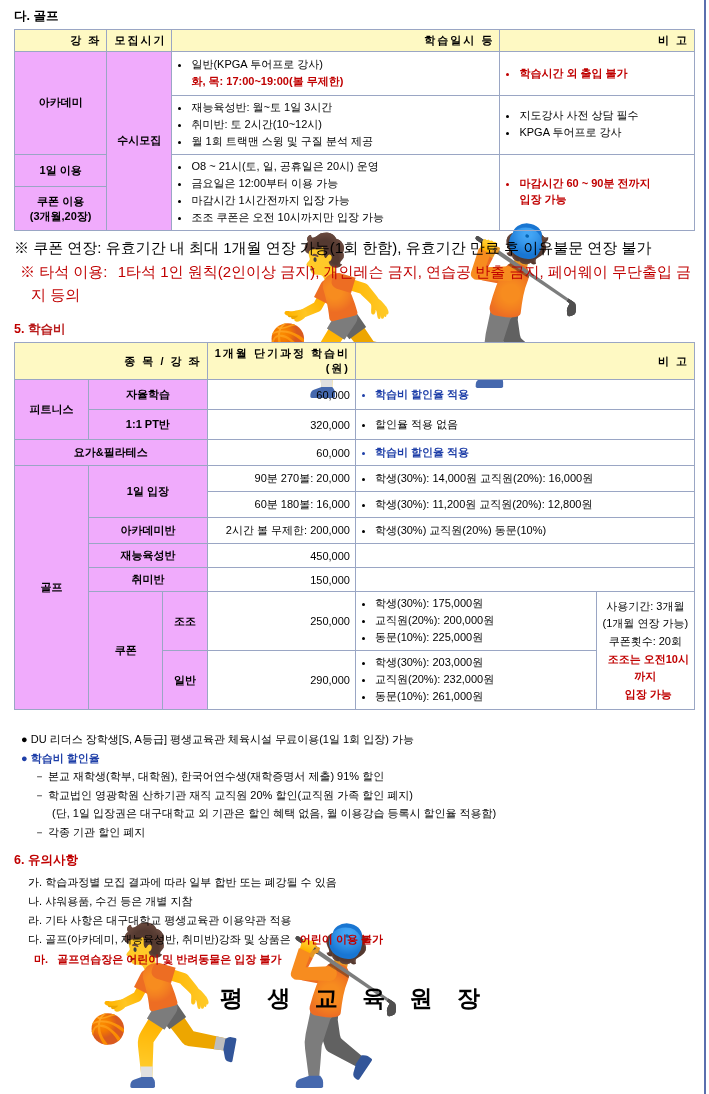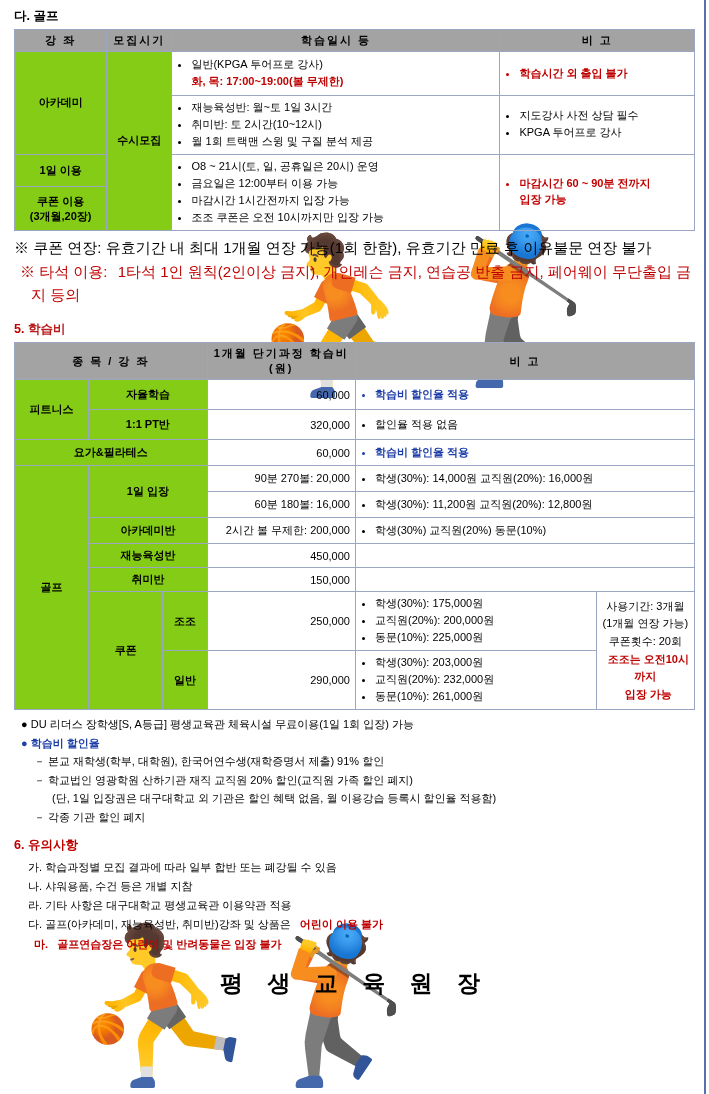--- a/index.html
+++ b/index.html
@@ -57,49 +57,49 @@
     width: 100%;
     table-layout: fixed;
   }
   table.grid th, table.grid td {
     border: 1px solid #9aa6c4;
     padding: 3px 5px;
     font-size: 11px;
     vertical-align: middle;
   }
   table.grid th {
-    background: #a3a3a3;
+    background: #fef9c3;
     font-weight: bold;
-    text-align: center;
+    text-align: right;
     letter-spacing: 2px;
   }
   td.ctr { text-align: center; }
   td.rgt { text-align: right; }
-  td.shade { background: #84cc16; font-weight: bold; text-align: center; }
+  td.shade { background: #f0abfc; font-weight: bold; text-align: center; }
   ul.tight {
     margin: 0;
     padding-left: 14px;
     list-style: disc;
   }
   ul.tight li { margin: 1px 0; line-height: 1.45; }
   .red { color: #c00000; margin-left: 6px; }
   .blue { color: #1f3fa8; }
   .bold { font-weight: bold; }
 
   .notes { margin-top: 5px; }
   .notes .note {
     font-size: 15px;
     line-height: 1.55;
     text-indent: -17px;
     padding-left: 17px;
     margin: 1px 0;
   }
   .notes .note .lbl { font-weight: normal; }
 
-  .bullets { margin-top: 6px; }
+  .bullets { margin-top: 21px; }
   .bullets .b {
     font-size: 11px;
     line-height: 1.6;
     text-indent: -11px;
     padding-left: 18px;
     margin: 1px 0;
   }
   .bullets .sub {
     font-size: 11px;
     line-height: 1.6;

